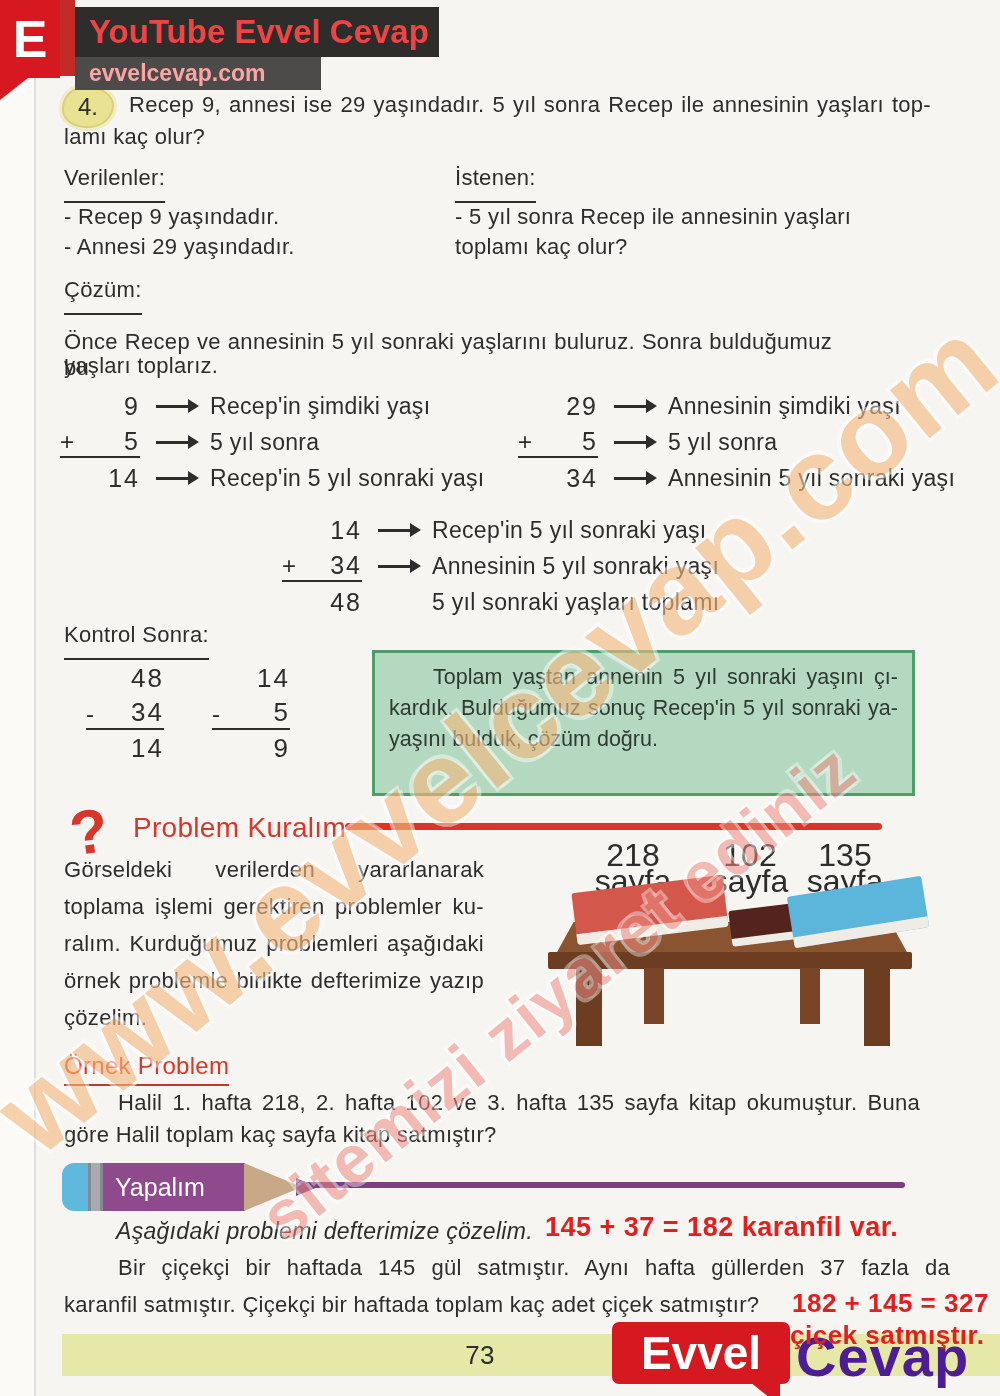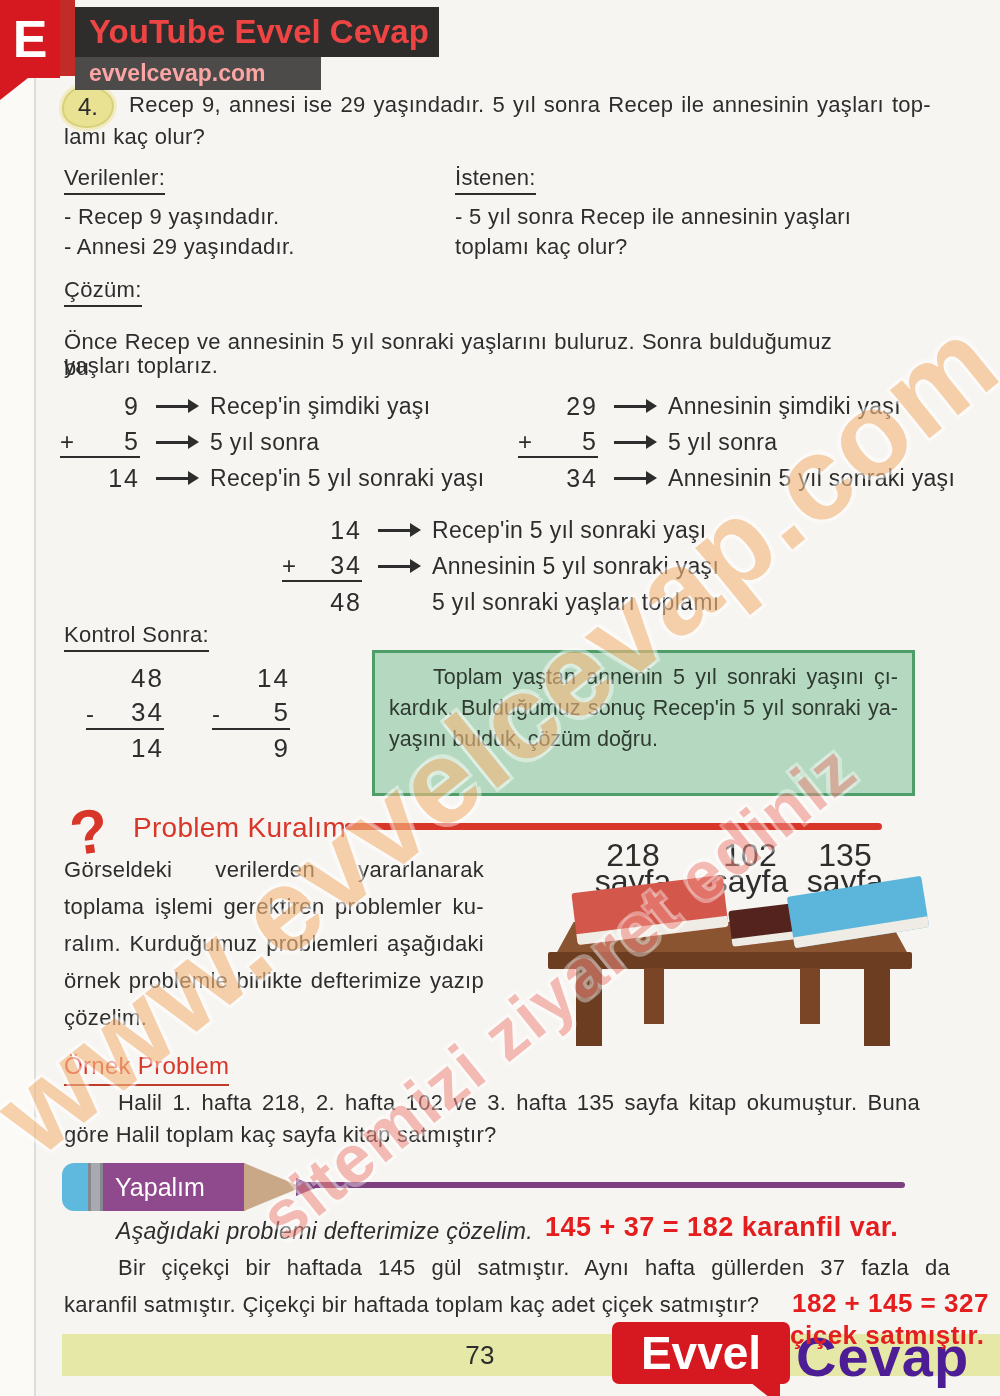--- a/index.html
+++ b/index.html
@@ -1,21 +1,21 @@
 <!DOCTYPE html>
 <html><head>
 <meta charset="utf-8">
 <style>
   html,body{margin:0;padding:0;}
   body{font-family:"Liberation Sans","DejaVu Sans",sans-serif;}
   .page{position:relative;width:1000px;height:1396px;background:#f7f5f1;overflow:hidden;color:#2d2d2d;}
   .edge{position:absolute;left:0;top:0;width:34px;height:1396px;background:#fbfaf7;border-right:2px solid #ddd;}
   .t{position:absolute;white-space:nowrap;font-size:22px;letter-spacing:.3px;}
   .fill{white-space:normal;text-align:justify;text-align-last:justify;}
-  .u{border-bottom:2.5px solid #2d2d2d;padding-bottom:3px;}
+  .u{border-bottom:2.5px solid #2d2d2d;padding-bottom:11px;}
   .red{color:#d9362a;}
   .hand{color:#e41e1e;font-weight:bold;font-size:27px;letter-spacing:.5px;}
   
   .elogo{position:absolute;left:0;top:0;width:60px;height:78px;background:#d61920;color:#fff;
          font-size:52px;font-weight:bold;display:flex;align-items:center;justify-content:center;z-index:6;}
   .elogo-tail{position:absolute;left:0;top:78px;width:0;height:0;border-top:22px solid #d61920;border-right:28px solid transparent;z-index:6;}
   .redstrip{position:absolute;left:60px;top:0;width:15px;height:76px;background:#c32b28;z-index:5;}
   .titlebar{position:absolute;left:75px;top:7px;width:350px;height:50px;background:#2e2d2c;color:#ef4444;
             font-size:33px;font-weight:bold;display:flex;align-items:center;padding-left:14px;z-index:5;}
   .sitebar{position:absolute;left:75px;top:57px;width:232px;height:33px;background:#4c4b4a;color:#fca5a5;

